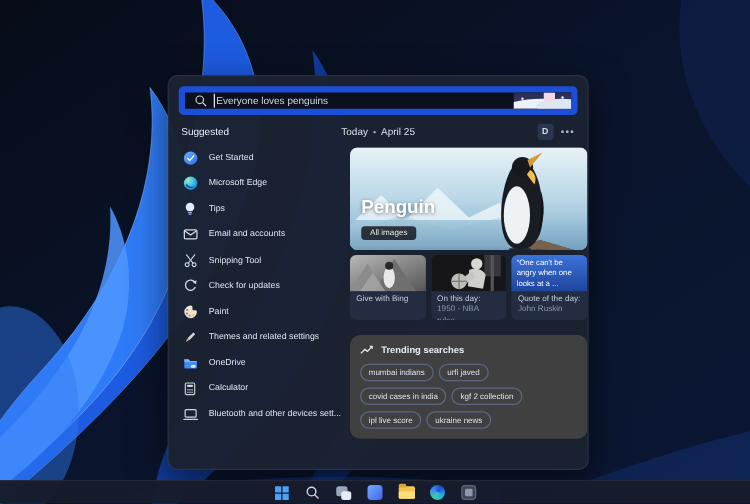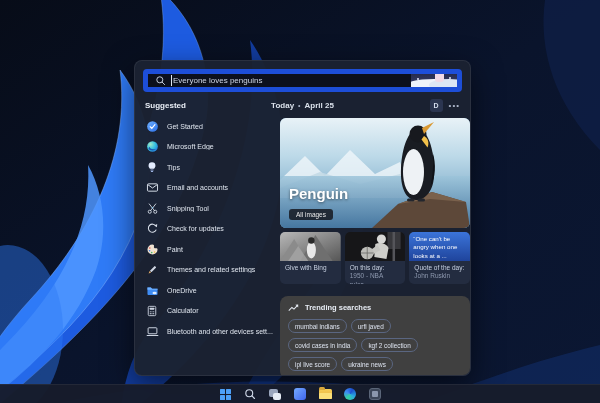--- a/index.html
+++ b/index.html
@@ -20,37 +20,37 @@
     background:linear-gradient(#272c4e,#3a4070);overflow:hidden;}
   .sa-star{position:absolute;width:2px;height:2px;border-radius:50%;background:#e8ecff;}
   .s1{left:6px;top:4px;}.s2{left:16px;top:8px;width:1px;height:1px;}.s3{left:38px;top:3px;}
   .sa-snow{position:absolute;left:-8px;bottom:-8px;width:62px;height:16px;border-radius:50%;background:#eef3fa;}
   .sa-snow2{position:absolute;right:-12px;bottom:-4px;width:40px;height:12px;border-radius:50%;background:#dde7f4;}
   .sa-peng{position:absolute;left:24px;bottom:5px;width:9px;height:12px;border-radius:4px 4px 3px 3px;
     background:#f1d9e6;overflow:hidden;}
   .sa-peng i{position:absolute;left:0;top:0;width:100%;height:4px;background:#262b4a;display:block;}
 
   .phead{position:relative;display:flex;align-items:center;height:17px;margin:5px 10px 0 10px;}
-  .sug{font-size:8px;font-weight:bold;color:#e9eef6;}
+  .sug{font-size:8px;font-weight:normal;color:#e9eef6;}
   .pdate{position:absolute;left:50%;transform:translateX(-50%);font-size:8px;color:#d9e0ea;white-space:nowrap;}
-  .pdate b{font-weight:bold;}
+  .pdate b{font-weight:normal;}
   .pdate .dot{margin:0 4px;font-size:7px;color:#aab4c6;}
   .hacts{margin-left:auto;display:flex;align-items:center;gap:6px;}
   .dbadge{width:13px;height:13px;border-radius:3px;background:#2b3550;color:#d5deee;
     font-size:7px;font-weight:bold;display:flex;align-items:center;justify-content:center;}
   .more{font-size:8px;color:#aeb8cc;letter-spacing:1px;line-height:6px;}
 
   .pbody{display:flex;margin:2px 6px 0 10px;gap:7px;}
   .sidebar{width:128px;flex:0 0 auto;}
   .srow{display:flex;align-items:center;gap:8px;height:20.5px;cursor:default;}
   .sicon{width:14px;height:14px;flex:0 0 auto;display:flex;align-items:center;justify-content:center;}
   .slabel{font-size:7px;color:#e0e6ef;white-space:nowrap;overflow:hidden;}
 
   .content{width:190px;flex:0 0 auto;}
-  .hero{position:relative;height:110px;border-radius:6px;overflow:hidden;margin-top:2px;background:#6797b6;padding-left:32px;}
+  .hero{position:relative;height:82px;border-radius:6px;overflow:hidden;margin-top:2px;background:#6797b6;padding-left:32px;}
   .hero svg{position:absolute;inset:0;}
   .hero-title{position:absolute;left:9px;bottom:26px;font-size:15px;font-weight:bold;color:#fff;
     text-shadow:0 1px 3px rgba(0,0,0,.5);}
   .allimg{position:absolute;left:9px;bottom:8px;background:rgba(22,25,32,.85);color:#e9e9e9;
     font-size:6.5px;padding:2px 7px;border-radius:3px;}
 
   .cards{display:flex;gap:4px;margin-top:4px;height:52px;}
   .card{flex:1 1 0;background:#232c40;border-radius:5px;overflow:hidden;display:flex;flex-direction:column;}
   .cimg{height:29px;flex:0 0 auto;position:relative;}
   .cimg svg{display:block;width:100%;height:100%;}

